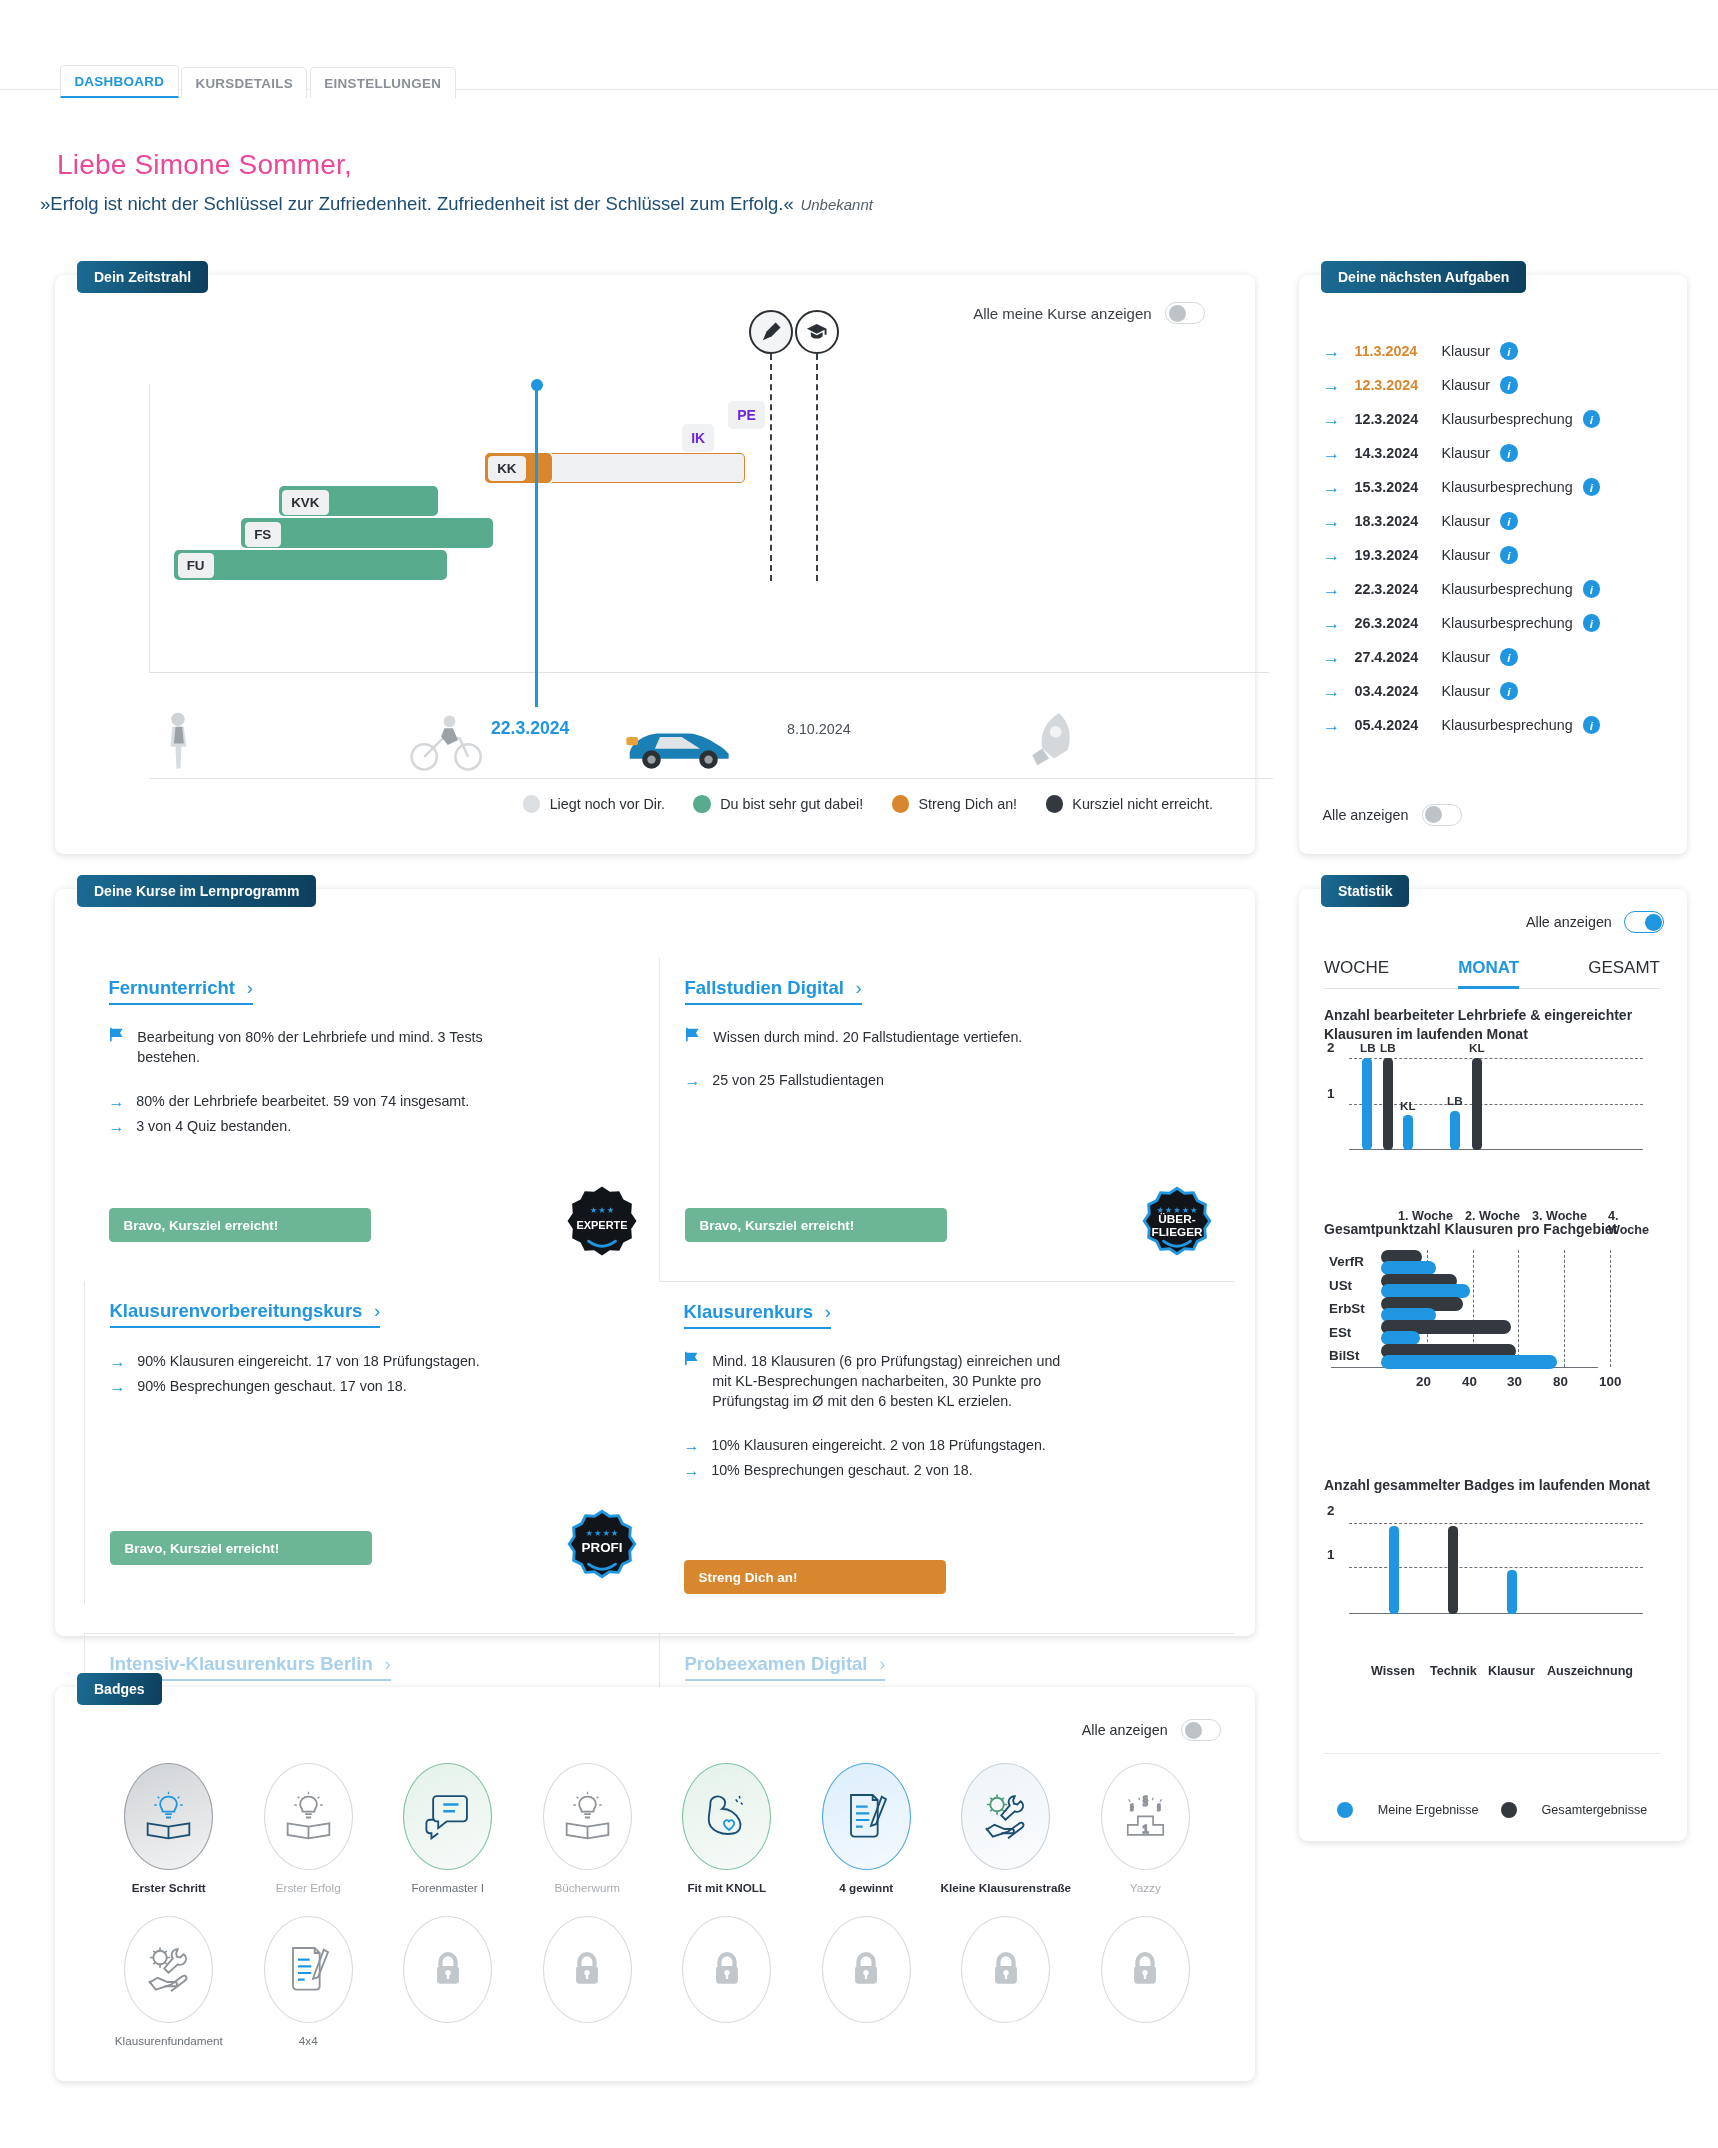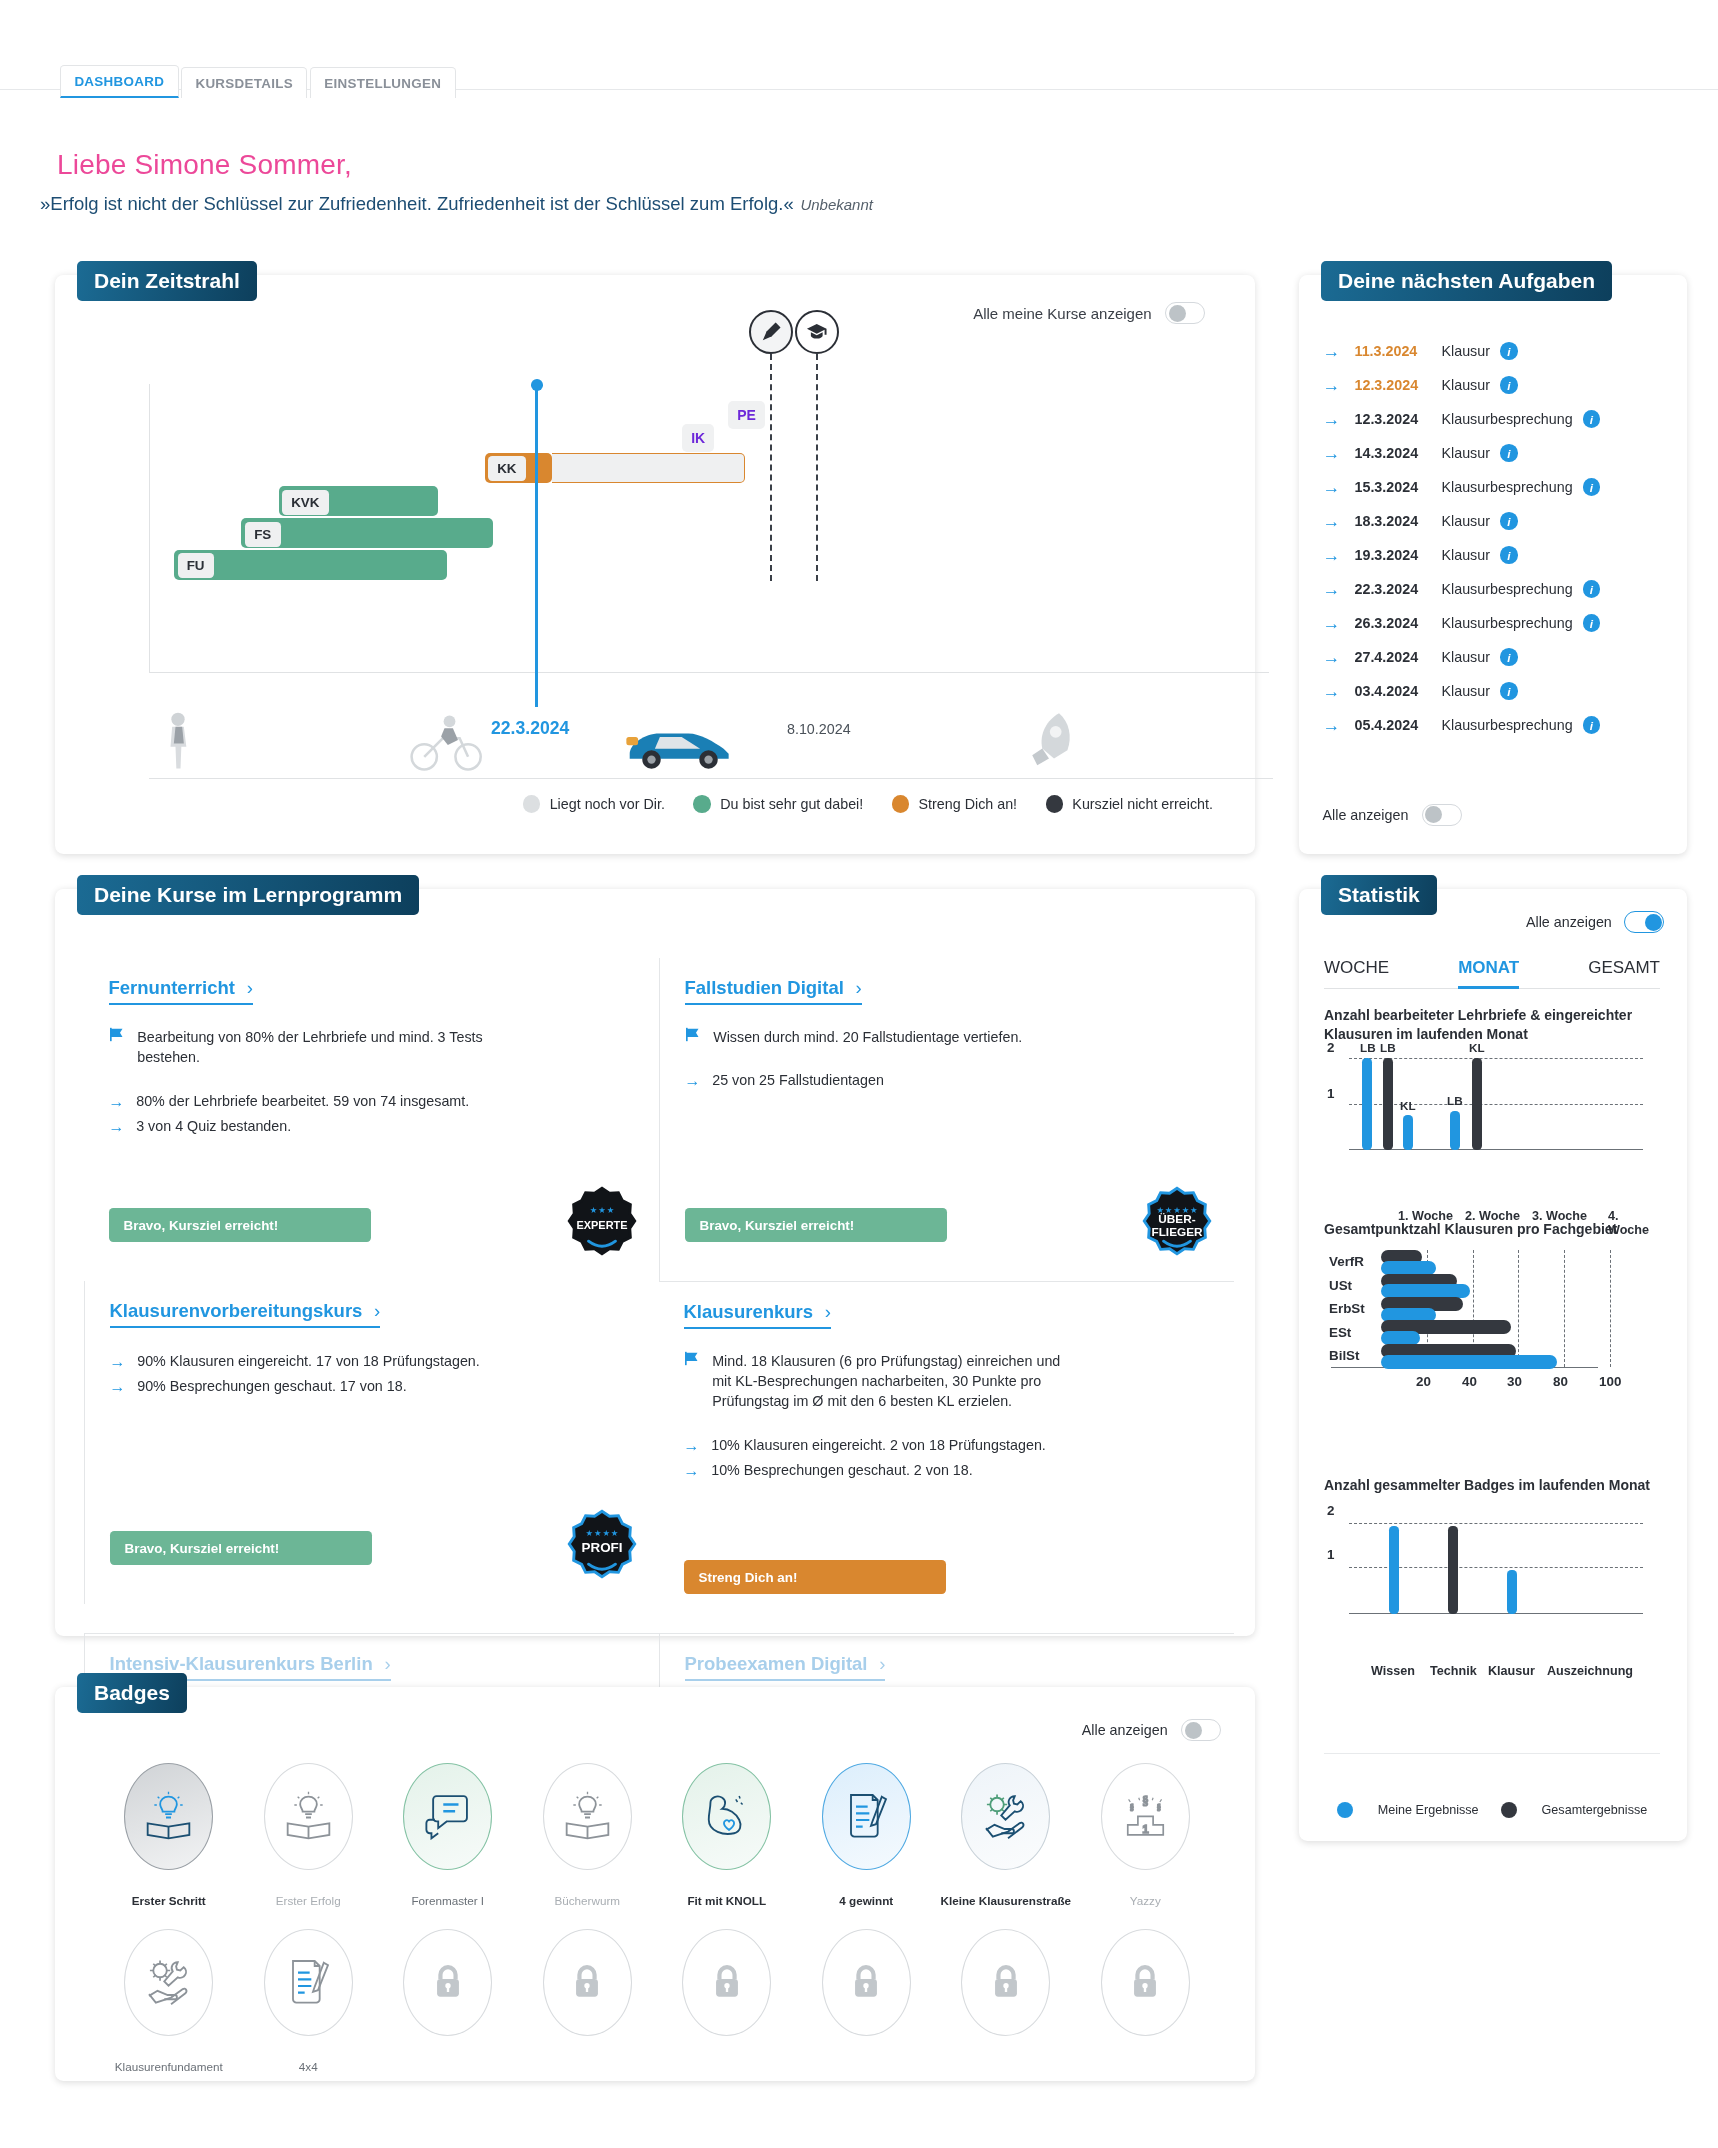--- a/index.html
+++ b/index.html
@@ -26,21 +26,21 @@
               font-weight: 400; color: #ec4899; letter-spacing: 0.2px; }
   .quote { position: absolute; left: 40px; top: 193px; font-size: 18.5px;
            color: #1d4d73; font-weight: 400; }
   .quote .author { color: #55606b; font-style: italic; font-size: 15px; margin-left: 6.7px; }
 
   
   .panel { position: absolute; background: #fff; border-radius: 8.4px;
            box-shadow: 0 1.7px 7.6px rgba(0,0,0,.13); }
   .panel-title { position: absolute; left: 22px; top: -14.3px;
                  background: linear-gradient(100deg,#1b6b94 0%, #0d3f5c 100%);
-                 color: #fff; font-weight: bold; font-size: 21px;
+                 color: #fff; font-weight: bold; font-size: 14px;
                  padding: 8.4px 17px; border-radius: 5px; white-space: nowrap; }
 
   
   #timeline-panel { left: 55px; top: 275px; width: 1200px; height: 579px; }
   .tl-toggle-row { position: absolute; right: 50px; top: 27px; display: flex;
                    align-items: center; gap: 13.4px; }
   .tl-toggle-label { font-size: 15px; color: #3a3f47; }
   .switch { width: 40px; height: 22px; border-radius: 11px; background: #fff;
             border: 0.8px solid #d5d9dd; position: relative; }
   .switch .knob { position: absolute; width: 17px; height: 17px; border-radius: 50%;
@@ -163,21 +163,21 @@
                 border: 1.7px solid #d8dbde; display: flex; align-items: center;
                 justify-content: center; background: #fff; }
   .badge-oval.earned-grey { background: linear-gradient(160deg,#d0d3d6,#f2f3f4);
                             border-color: #9aa0a6; }
   .badge-oval.earned-green { background: linear-gradient(160deg,#e4f2ea,#f7fbf9);
                              border-color: #84c2a4; }
   .badge-oval.earned-blue { background: linear-gradient(160deg,#dceefc,#f5fafe);
                             border-color: #4fa9e2; }
   .badge-oval.earned-soft { background: linear-gradient(160deg,#eef4f9,#fbfcfd);
                             border-color: #c9d2d9; }
-  .badge-label { margin-top: 24px; font-size: 11.7px; color: #2b2f36; font-weight: bold;
+  .badge-label { margin-top: 11px; font-size: 11.7px; color: #2b2f36; font-weight: bold;
                  text-align: center; }
   .badge-label.dim { color: #a9aeb3; font-weight: normal; }
   .badge-label.mid { color: #6a7077; font-weight: normal; }
 </style>
 </head>
 <body>
 
 <div class="tabbar">
   <div class="tabs" id="tabs-host">
       <div class="tab active">DASHBOARD</div>

